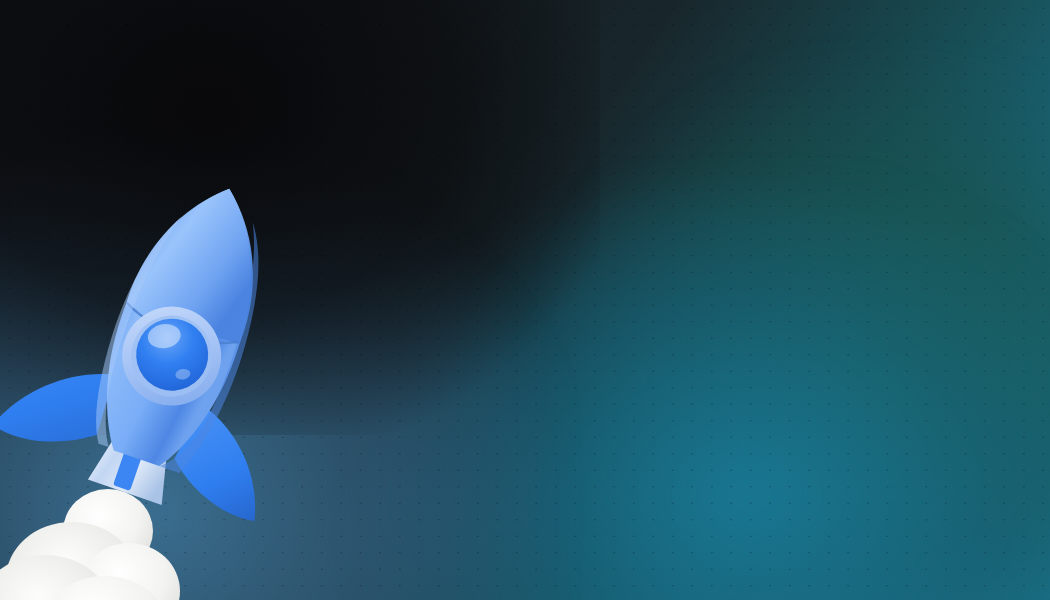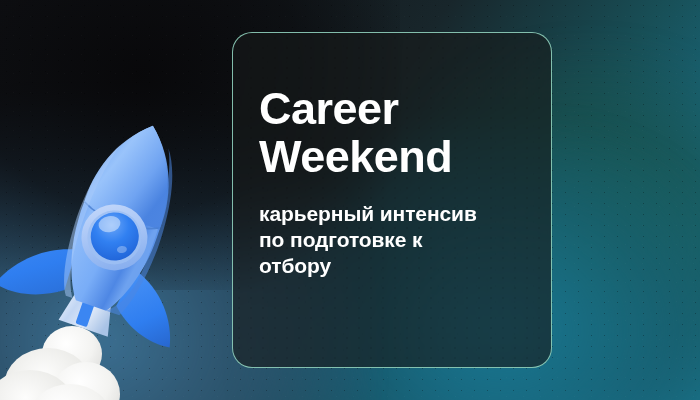--- a/index.html
+++ b/index.html
@@ -248,24 +248,14 @@
       <g>
         <ellipse cx="72" cy="244" rx="30" ry="28" fill="url(#smokeGrad)"></ellipse>
         <ellipse cx="48" cy="276" rx="44" ry="38" fill="url(#smokeGrad2)"></ellipse>
         <ellipse cx="86" cy="284" rx="34" ry="32" fill="url(#smokeGrad)"></ellipse>
         <ellipse cx="30" cy="300" rx="46" ry="40" fill="url(#smokeGrad2)"></ellipse>
         <ellipse cx="70" cy="310" rx="42" ry="36" fill="url(#smokeGrad)"></ellipse>
       </g>
     </svg>
   </div>
 
-  <div class="card">
-    <div class="card-noise"></div>
-    <div class="card-inner">
-      <h1 class="title">Career
-Weekend</h1>
-      <p class="subtitle">карьерный интенсив
-по подготовке к
-отбору</p>
-    </div>
-  </div>
 
 </div>
 
 </body></html>

